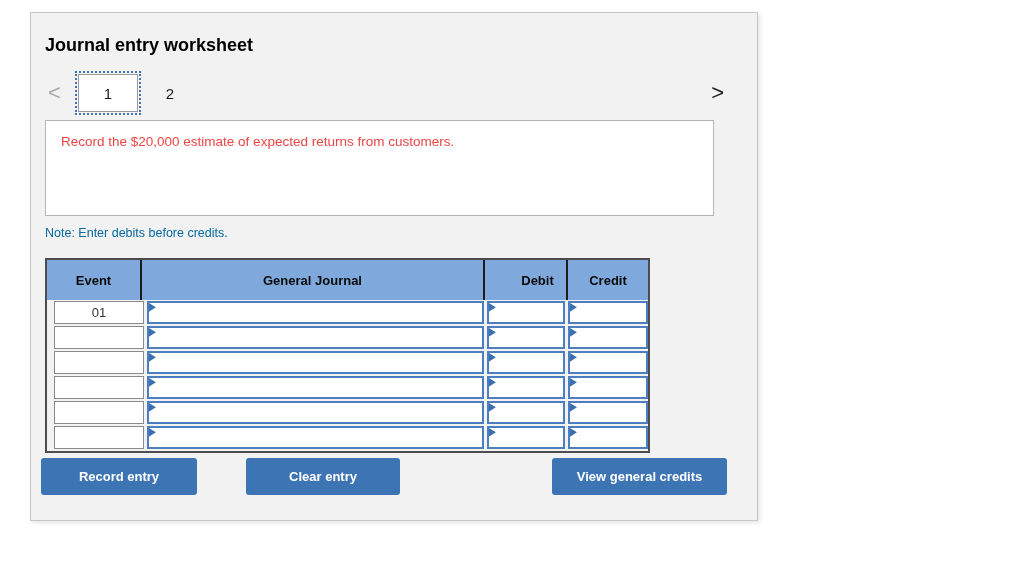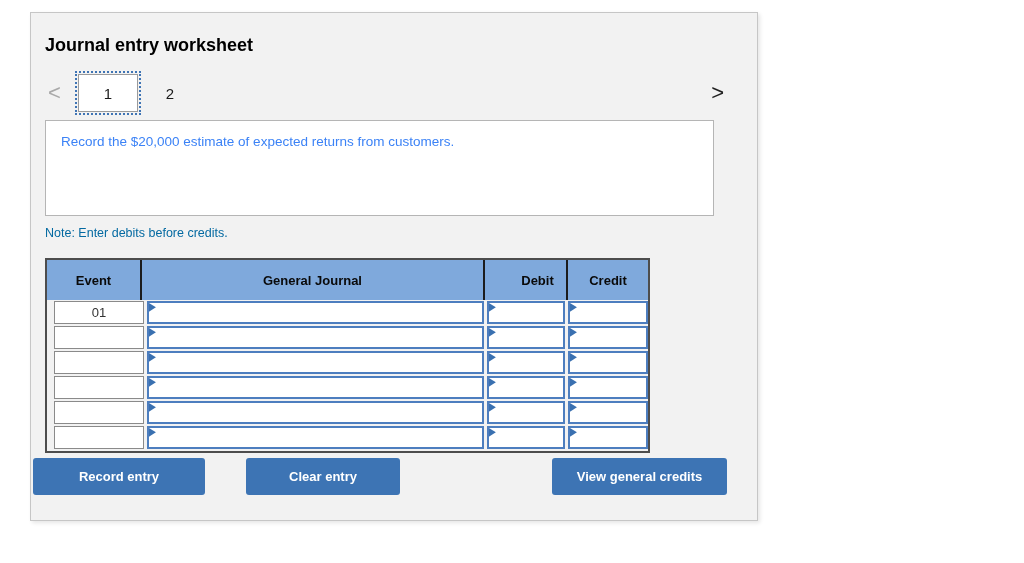--- a/index.html
+++ b/index.html
@@ -28,21 +28,21 @@
     font-size:15px; color:#1a1a1a;
   }
   .page-active {
     margin-left:17px; background:#ffffff; border:1px solid #9b9b9b;
     outline:2px dotted #3f74b4; outline-offset:1px;
   }
   .page-plain { margin-left:13px; width:38px; background:transparent; border:none; }
   .desc-box {
     position:absolute; left:14px; top:107px; width:669px; height:96px;
     background:#ffffff; border:1px solid #b5b5b5;
-    padding:13px 15px; font-size:13.5px; color:#3b82f6;
+    padding:13px 15px; font-size:13.5px; color:#ef4444;
   }
   .note {
     position:absolute; left:14px; top:213px;
     font-size:12.5px; color:#0369a1;
   }
   .jtable {
     position:absolute; left:14px; top:245px; width:605px;
     border:2px solid #4d4d4d; background:#f2f2f2;
   }
   .jt-header { display:flex; height:40px; background:#7fa9dc; }
@@ -71,21 +71,21 @@
     position:absolute; top:0; left:0; width:7px; height:10px;
     background:#3a70b0;
     clip-path:polygon(0 0, 100% 42%, 0 88%);
   }
   .btn {
     position:absolute; top:445px; height:37px;
     background:#3d74b4; color:#ffffff; border:none; border-radius:3px;
     font-family:"Liberation Sans", sans-serif; font-size:13px; font-weight:700;
     display:flex; align-items:center; justify-content:center; cursor:pointer;
   }
-  .btn-record { left:2px; width:172px; }
+  .btn-record { left:10px; width:156px; }
   .btn-clear  { left:215px; width:154px; }
   .btn-view   { left:521px; width:175px; }
 </style>
 </head>
 <body>
 
 <div class="panel">
 
   <div class="title">Journal entry worksheet</div>
 

